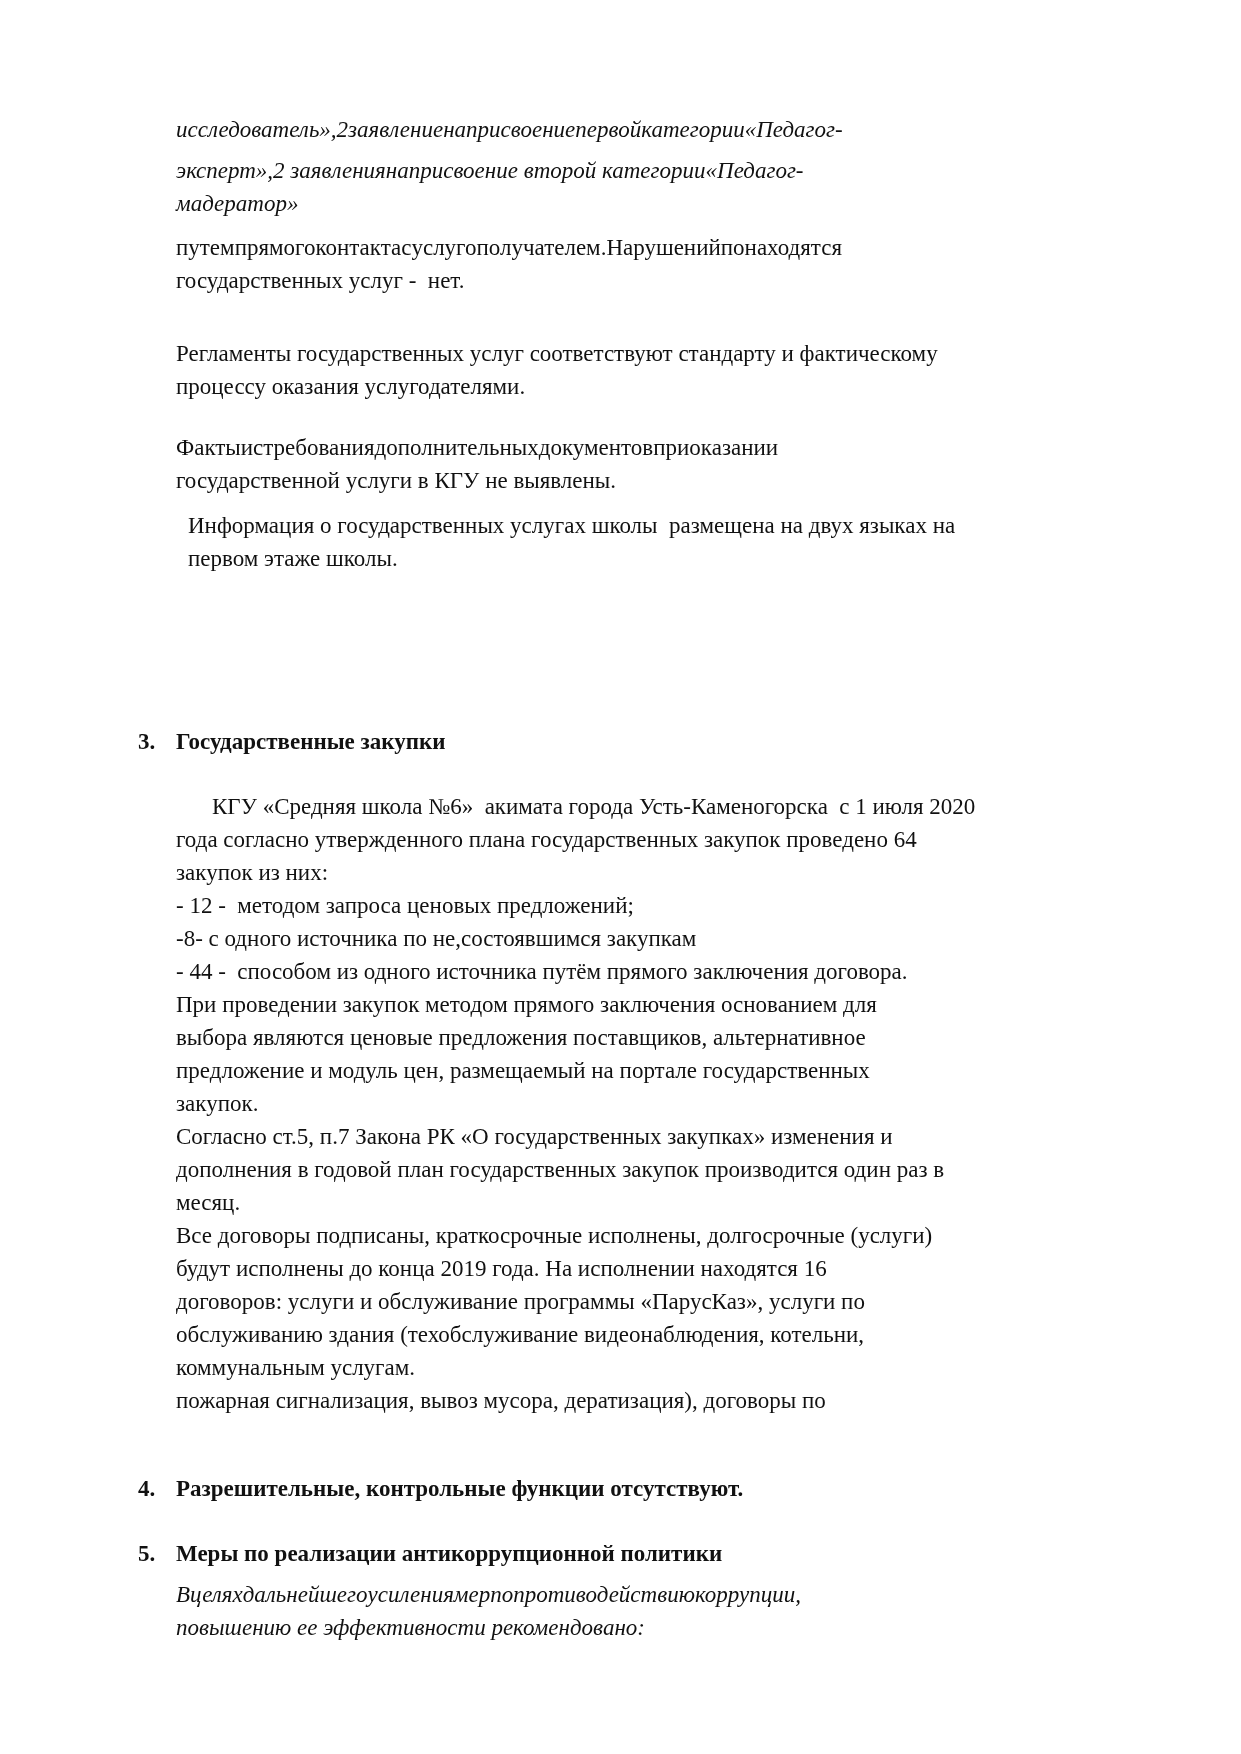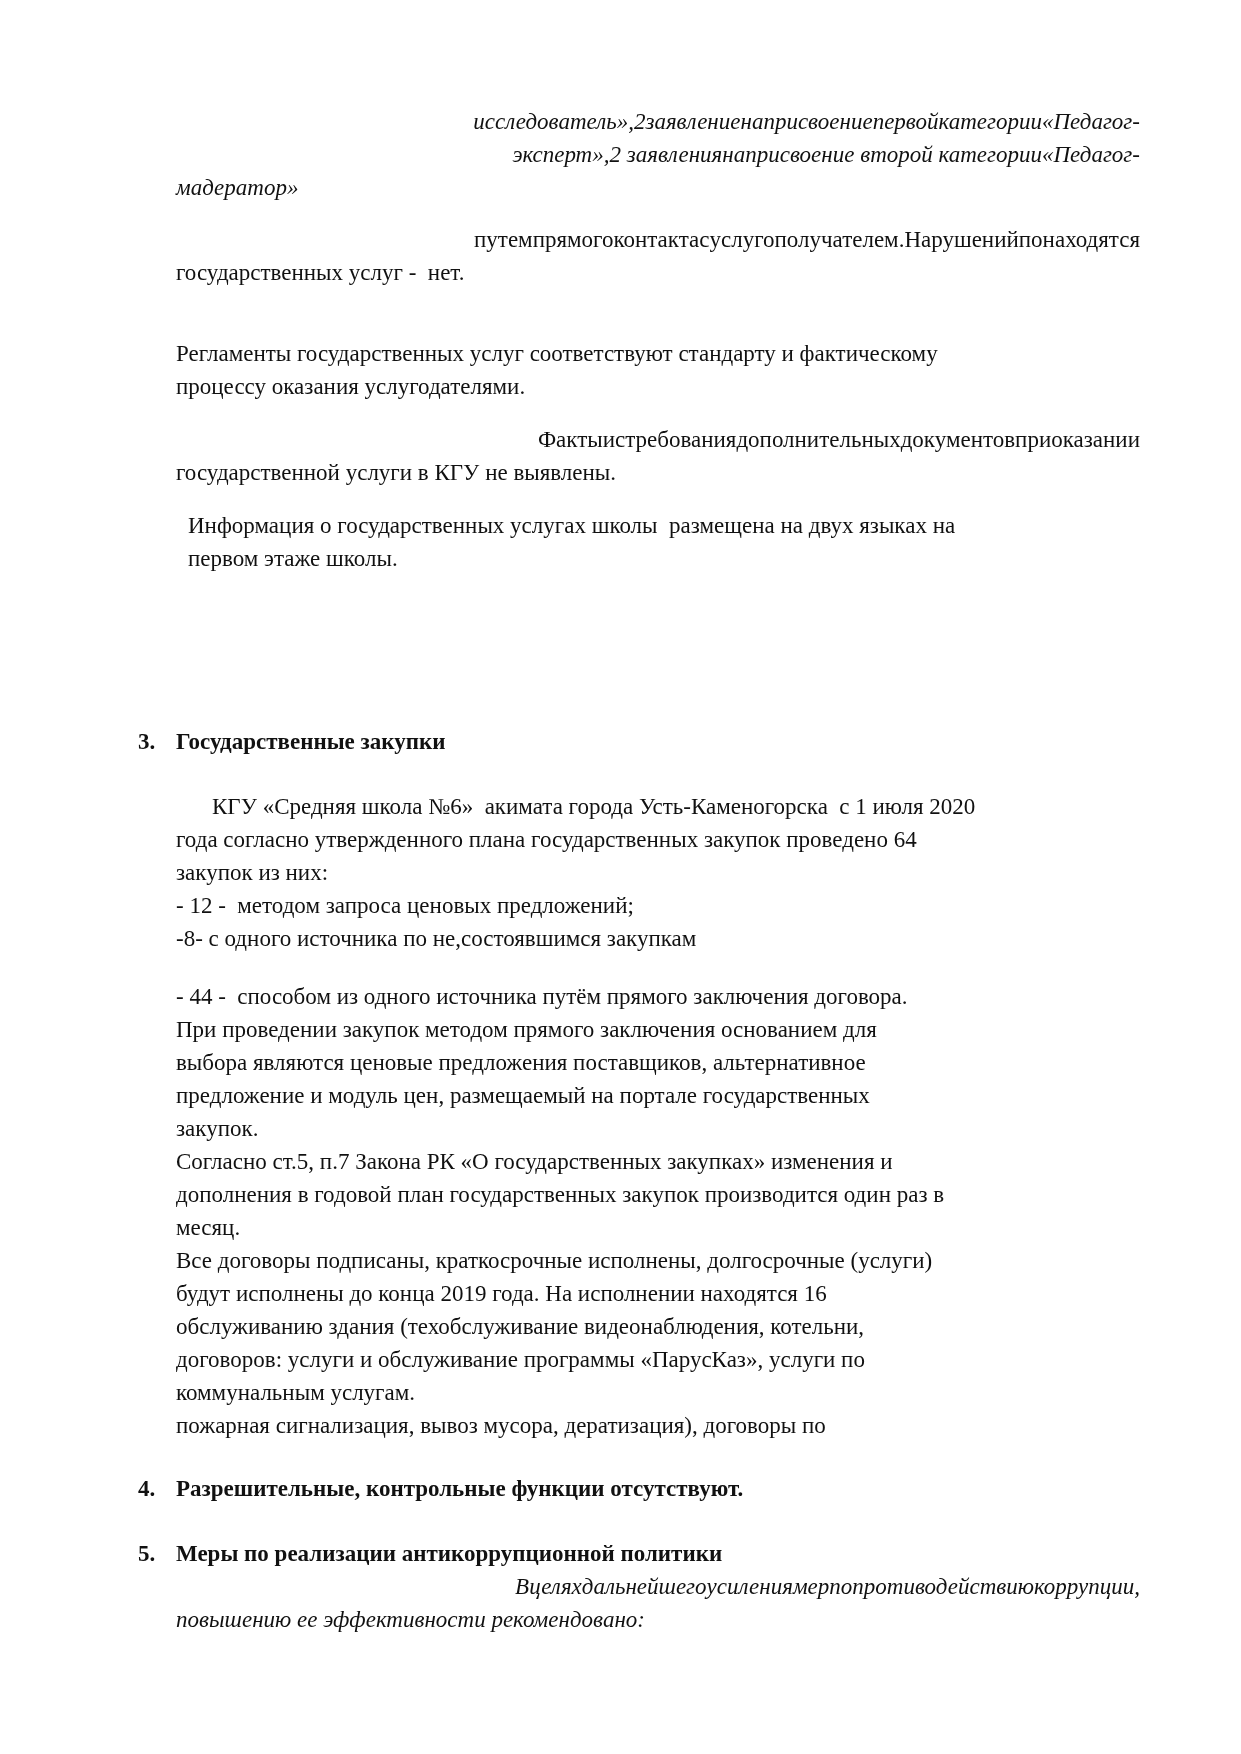--- a/index.html
+++ b/index.html
@@ -30,22 +30,23 @@
     text-align: justify;
     text-align-last: left;
   }
   .italic { font-style: italic; }
   .line {
     display: block;
     white-space: nowrap;
   }
   .jline {
     display: flex;
-    justify-content: flex-end;
+    justify-content: flex-start;
     white-space: nowrap;
+    margin-top: 8px;
   }
   .heading {
     position: absolute;
     left: 138px;
     font-size: 23px;
     line-height: 33px;
     font-weight: bold;
     white-space: nowrap;
   }
   .heading .num {
@@ -121,32 +122,32 @@
   <div class="heading" style="top:725px;">
     <span class="num">3.</span><span>Государственные закупки</span>
   </div>
 
   <div class="block" style="top:790px;">
     <span class="line" style="white-space:pre;margin-left:36px;">КГУ «Средняя школа №6»  акимата города Усть-Каменогорска  с 1 июля 2020</span>
     <span class="line">года согласно утвержденного плана государственных закупок проведено 64</span>
     <span class="line">закупок из них:</span>
     <span class="line" style="white-space:pre;">- 12 -  методом запроса ценовых предложений;</span>
     <span class="line">-8- с одного источника по не,состоявшимся закупкам</span>
-    <span class="line" style="white-space:pre;margin-top:25px;">- 44 -  способом из одного источника путём прямого заключения договора.</span>
+    <span class="line" style="white-space:pre;">- 44 -  способом из одного источника путём прямого заключения договора.</span>
     <span class="line">При проведении закупок методом прямого заключения основанием для</span>
     <span class="line">выбора являются ценовые предложения поставщиков, альтернативное</span>
     <span class="line">предложение и модуль цен, размещаемый на портале государственных</span>
     <span class="line">закупок.</span>
     <span class="line">Согласно ст.5, п.7 Закона РК «О государственных закупках» изменения и</span>
     <span class="line">дополнения в годовой план государственных закупок производится один раз в</span>
     <span class="line">месяц.</span>
     <span class="line">Все договоры подписаны, краткосрочные исполнены, долгосрочные (услуги)</span>
     <span class="line"><span>будут исполнены до конца 2019 года. На исполнении находятся</span> <span class="u">16</span></span>
+    <span class="line"><span class="u">договоров:</span><span> услуги и обслуживание программы «ПарусКаз», услуги по</span></span>
     <span class="line">обслуживанию здания (техобслуживание видеонаблюдения, котельни,</span>
-    <span class="line"><span class="u">договоров:</span><span> услуги и обслуживание программы «ПарусКаз», услуги по</span></span>
     <span class="line">коммунальным услугам.</span>
     <span class="line">пожарная сигнализация, вывоз мусора, дератизация), договоры по</span>
   </div>
 
   <div class="heading" style="top:1472px;">
     <span class="num">4.</span><span>Разрешительные, контрольные функции отсутствуют.</span>
   </div>
 
   <div class="heading" style="top:1537px;">
     <span class="num">5.</span><span>Меры по реализации антикоррупционной политики</span>

